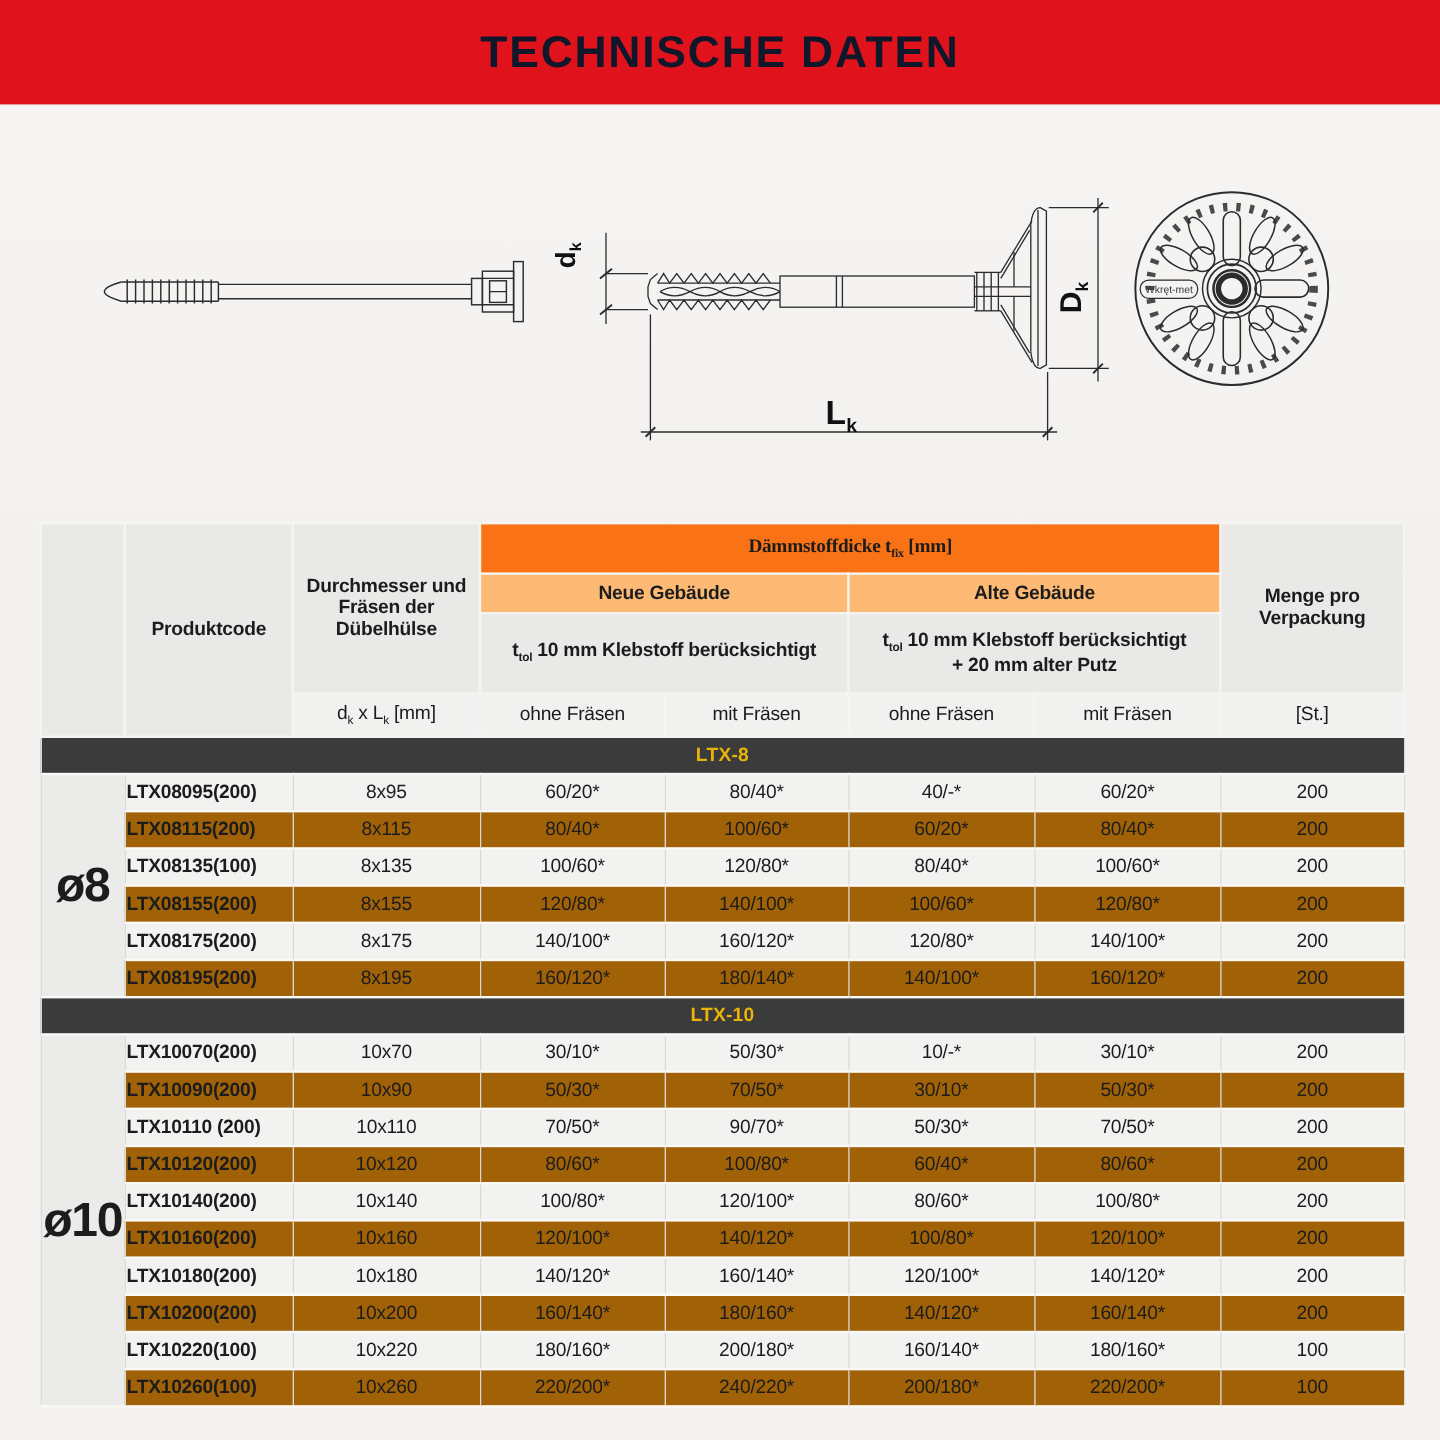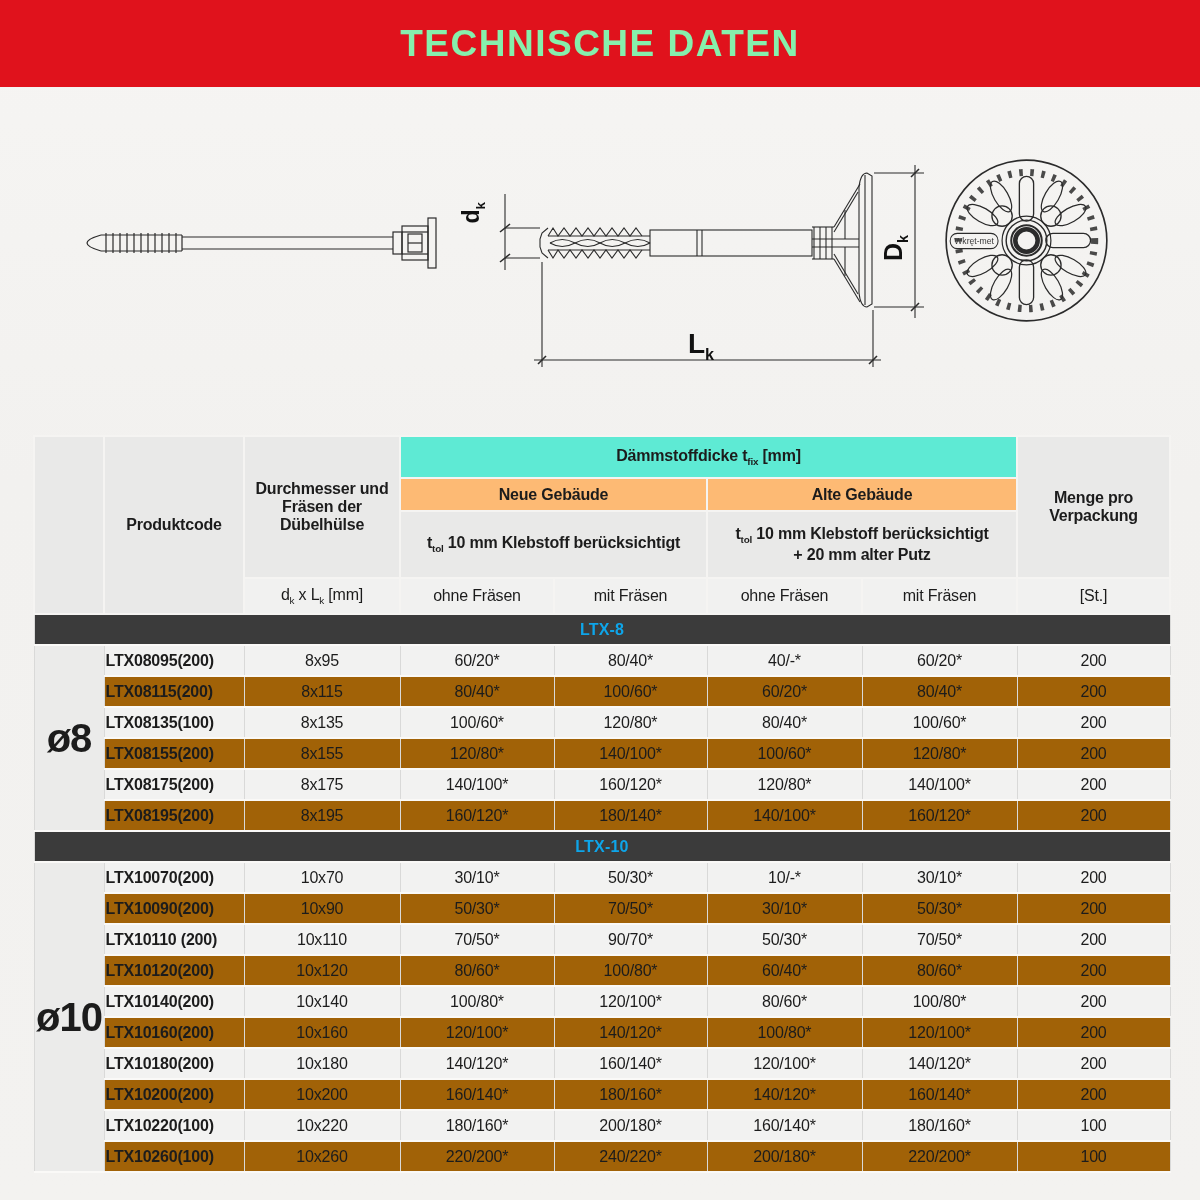--- a/index.html
+++ b/index.html
@@ -10,21 +10,21 @@
     background:linear-gradient(180deg,#f6f5f3 0%,#f2f1ef 40%,#f3f2f0 100%);
     color:#1c1c1c;
     overflow:hidden;
   }
   
   .banner{
     position:absolute; top:0; left:0; width:1200px; height:87px;
     background:#e0121c; display:flex; align-items:center; justify-content:center;
   }
   .banner-title{
-    color:#86efac; font-size:37px; font-weight:bold; letter-spacing:1.5px;text-align:right;
+    color:#0f172a; font-size:37px; font-weight:bold; letter-spacing:1.5px;text-align:right;
   }
   
   .drawing{ position:absolute; }
   .drawing svg{ display:block; width:100%; height:100%; }
   #screw-drawing{ left:78px; top:196px; width:390px; height:95px; }
   #dowel-drawing{ left:460px; top:140px; width:480px; height:245px; }
   #plate-drawing{ left:938px; top:152px; width:178px; height:178px; }
   .dim-label{ position:absolute; font-weight:bold; color:#111; white-space:nowrap; }
   .dim-label sub{ font-size:58%; }
   #dk-label{ left:2px; top:58px; font-size:23px; transform:rotate(-90deg); }
@@ -32,31 +32,31 @@
   #Lk-label{ left:228px; top:188px; font-size:28px; }
   
   .spec-table{
     position:absolute; left:33px; top:435px; width:1136px;
     border-collapse:collapse; table-layout:fixed;
     font-size:16px; letter-spacing:-0.2px;
   }
   .spec-table th, .spec-table td{ text-align:center; vertical-align:middle; }
   .spec-table th{ border:2px solid #f5f4f2; font-weight:bold; }
   .h-light{ background:#e9e9e8; }
-  .h-dark { background:#5eead4; }
+  .h-dark { background:#f97316;font-family:Liberation Serif, serif; }
   .h-mid  { background:#fdba74; }
   .h-sub  { background:#f1f1f0; font-weight:normal !important; }
   .r1 th{ height:42px; }
   .r2 th{ height:33px; }
   .r3 th{ height:67px; font-size:16px; }
   .r4 th{ height:36px; font-size:16px; }
   .spec-table sub{ font-size:62%; }
   .desc-line2{ display:block; }
   .band-row td{
-    height:31px; background:#3b3b3b; color:#0ea5e9;
+    height:31px; background:#3b3b3b; color:#eab308;
     font-weight:bold; font-size:16px; letter-spacing:0.2px; border:none;
   }
   .row-gray td{ background:#f2f2f1; }
   .row-white td{ background:#a16207; }
   .spec-table tbody td{
     height:31px;
     border-top:2px solid #faf9f7; border-bottom:2px solid #faf9f7;
     border-left:1px solid #d9d9d8; border-right:1px solid #d9d9d8;
   }
   td.dia-cell{

